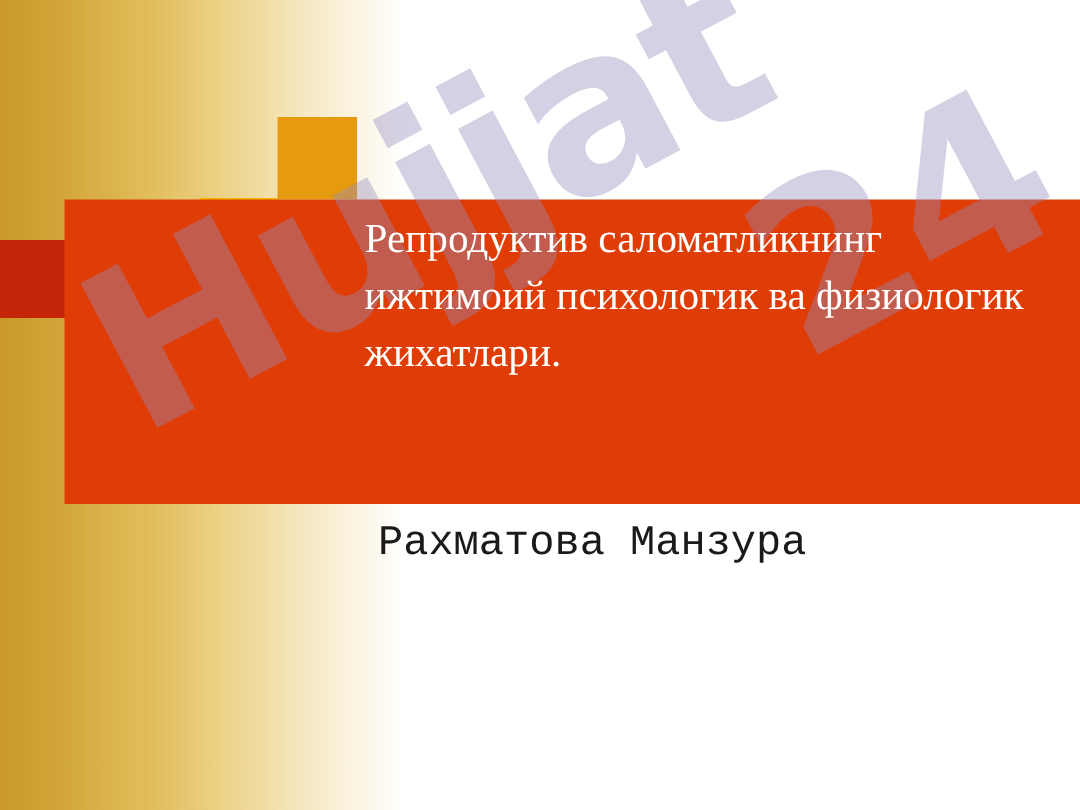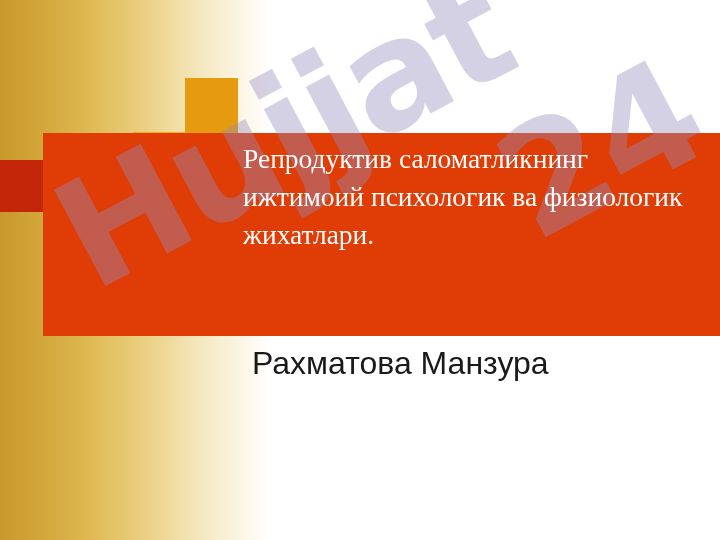--- a/index.html
+++ b/index.html
@@ -97,22 +97,22 @@
     line-height: 38px;
     color: #ffffff;
     z-index: 5;
   }
 
   .subtitle-text {
     position: absolute;
     left: 252px;
     top: 348px;
     width: 440px;
-    font-family: Liberation Sans, sans-serif;
-    font-size: 32px;
+    font-family: Liberation Mono, monospace;
+    font-size: 28px;
     line-height: 30px;
     color: #1a1a1a;
     z-index: 5;
   }
 </style>
 </head>
 <body>
 
 <div class="slide">
 

